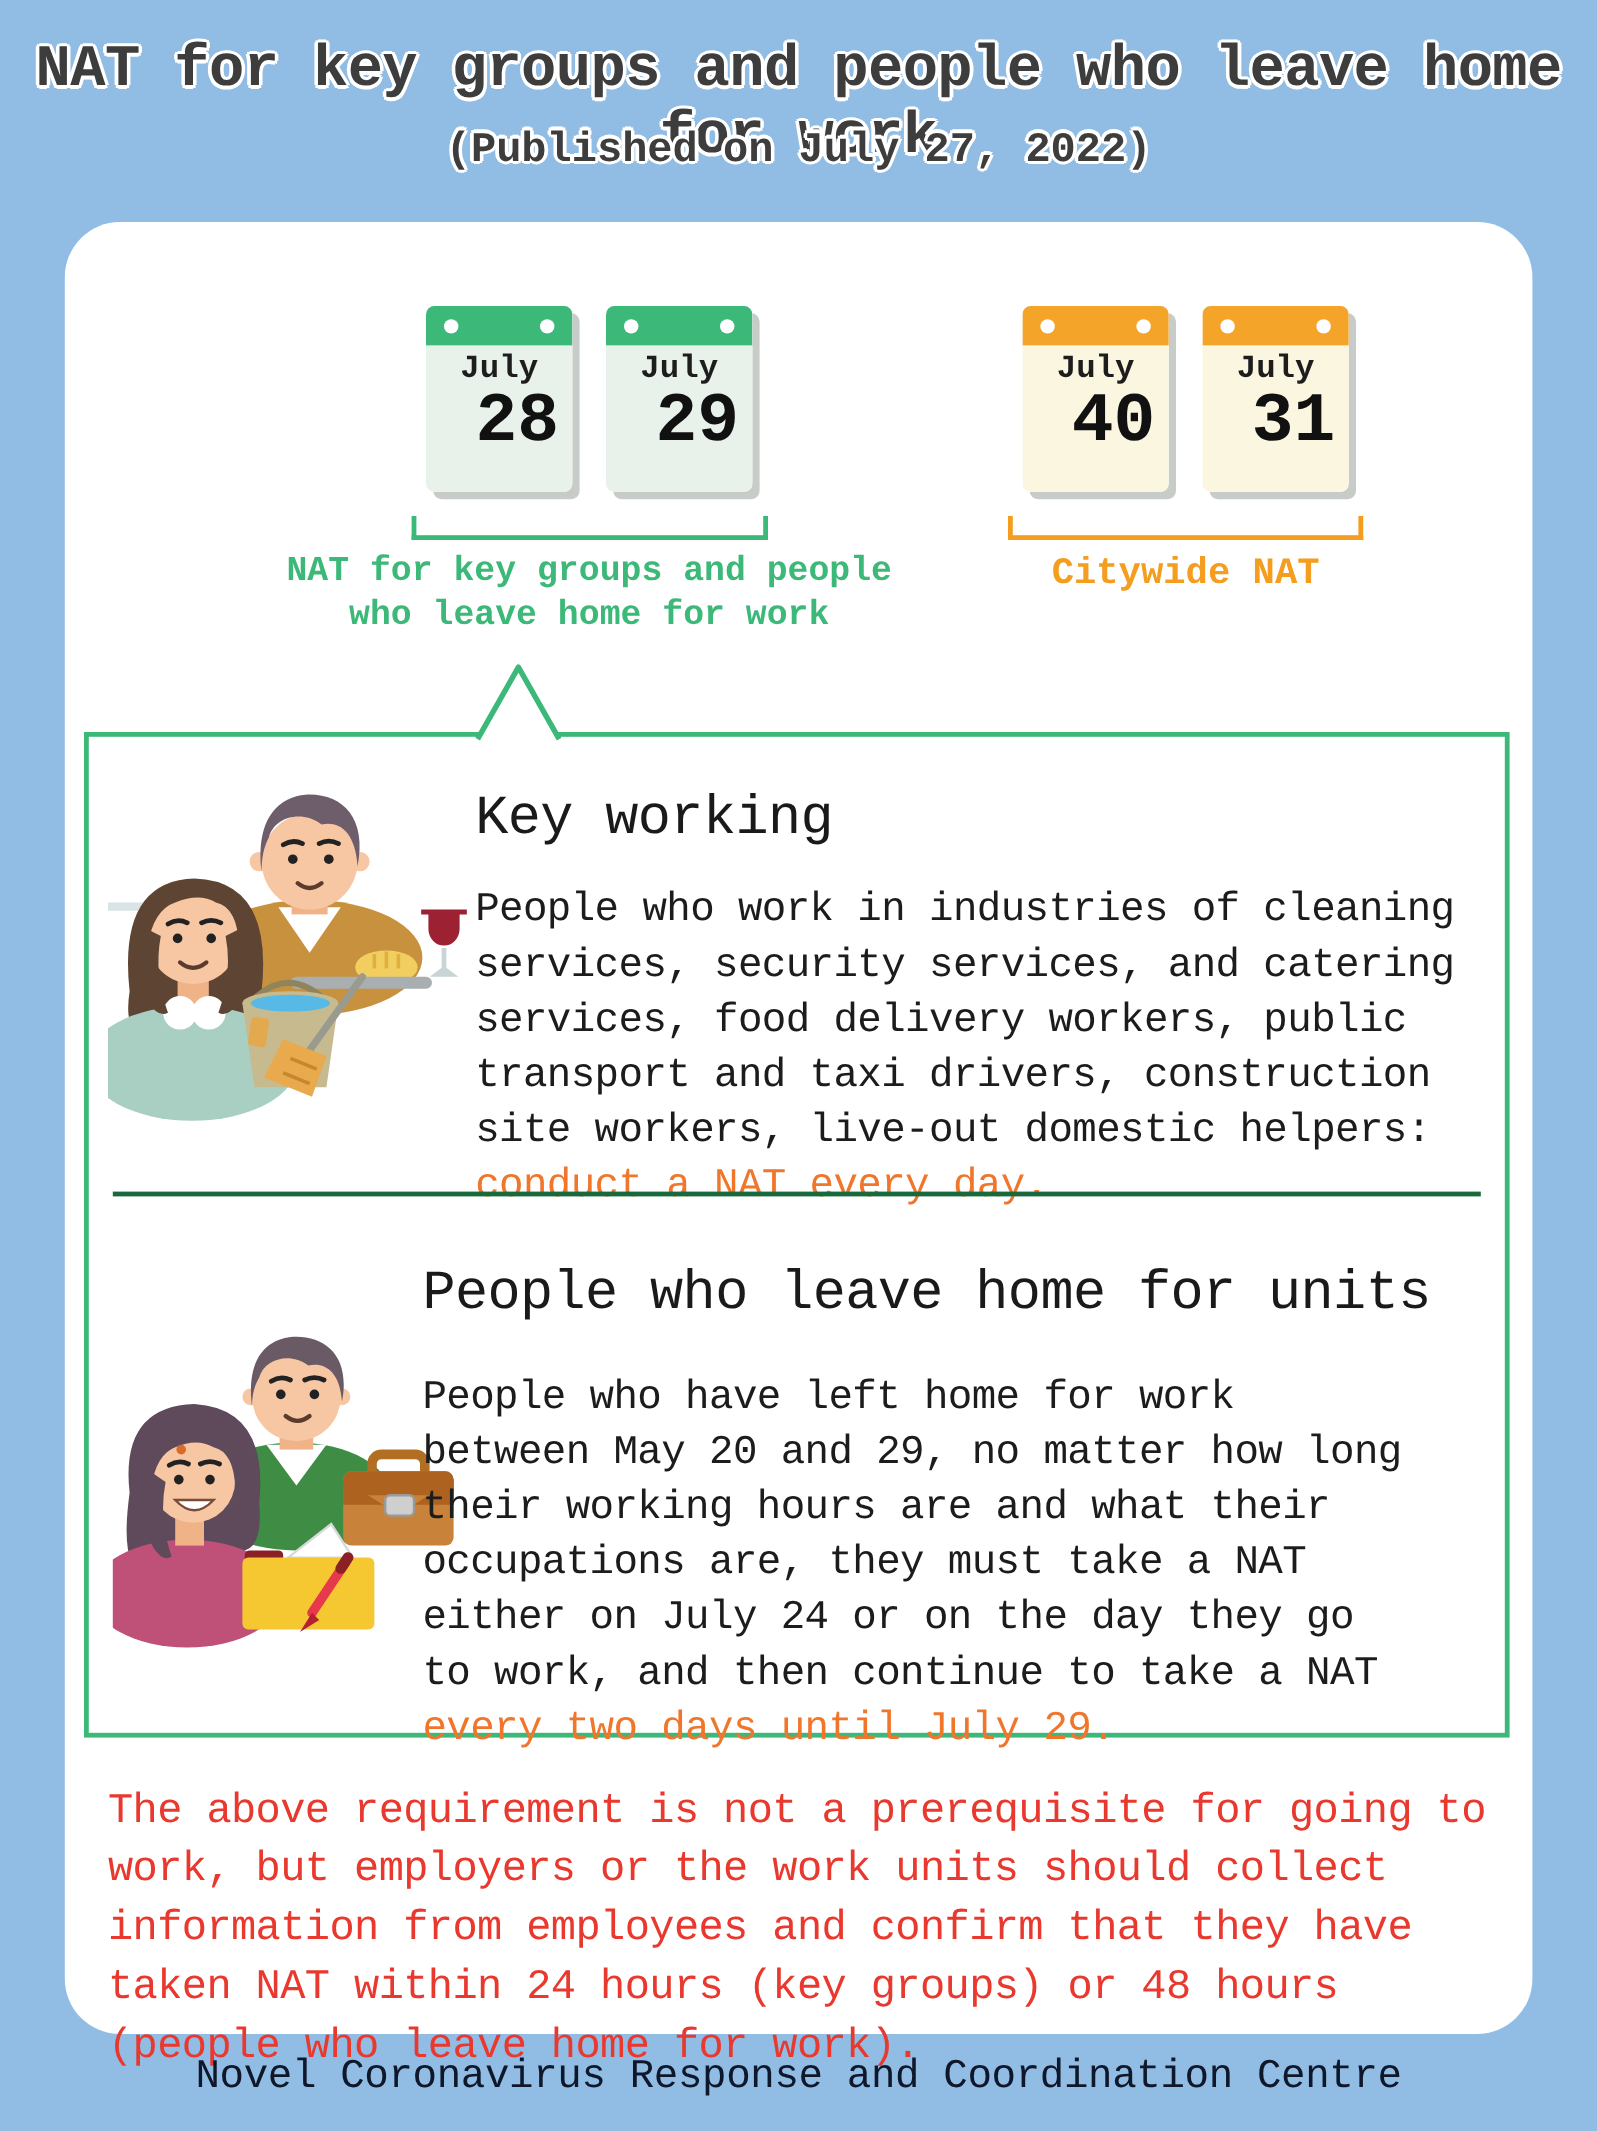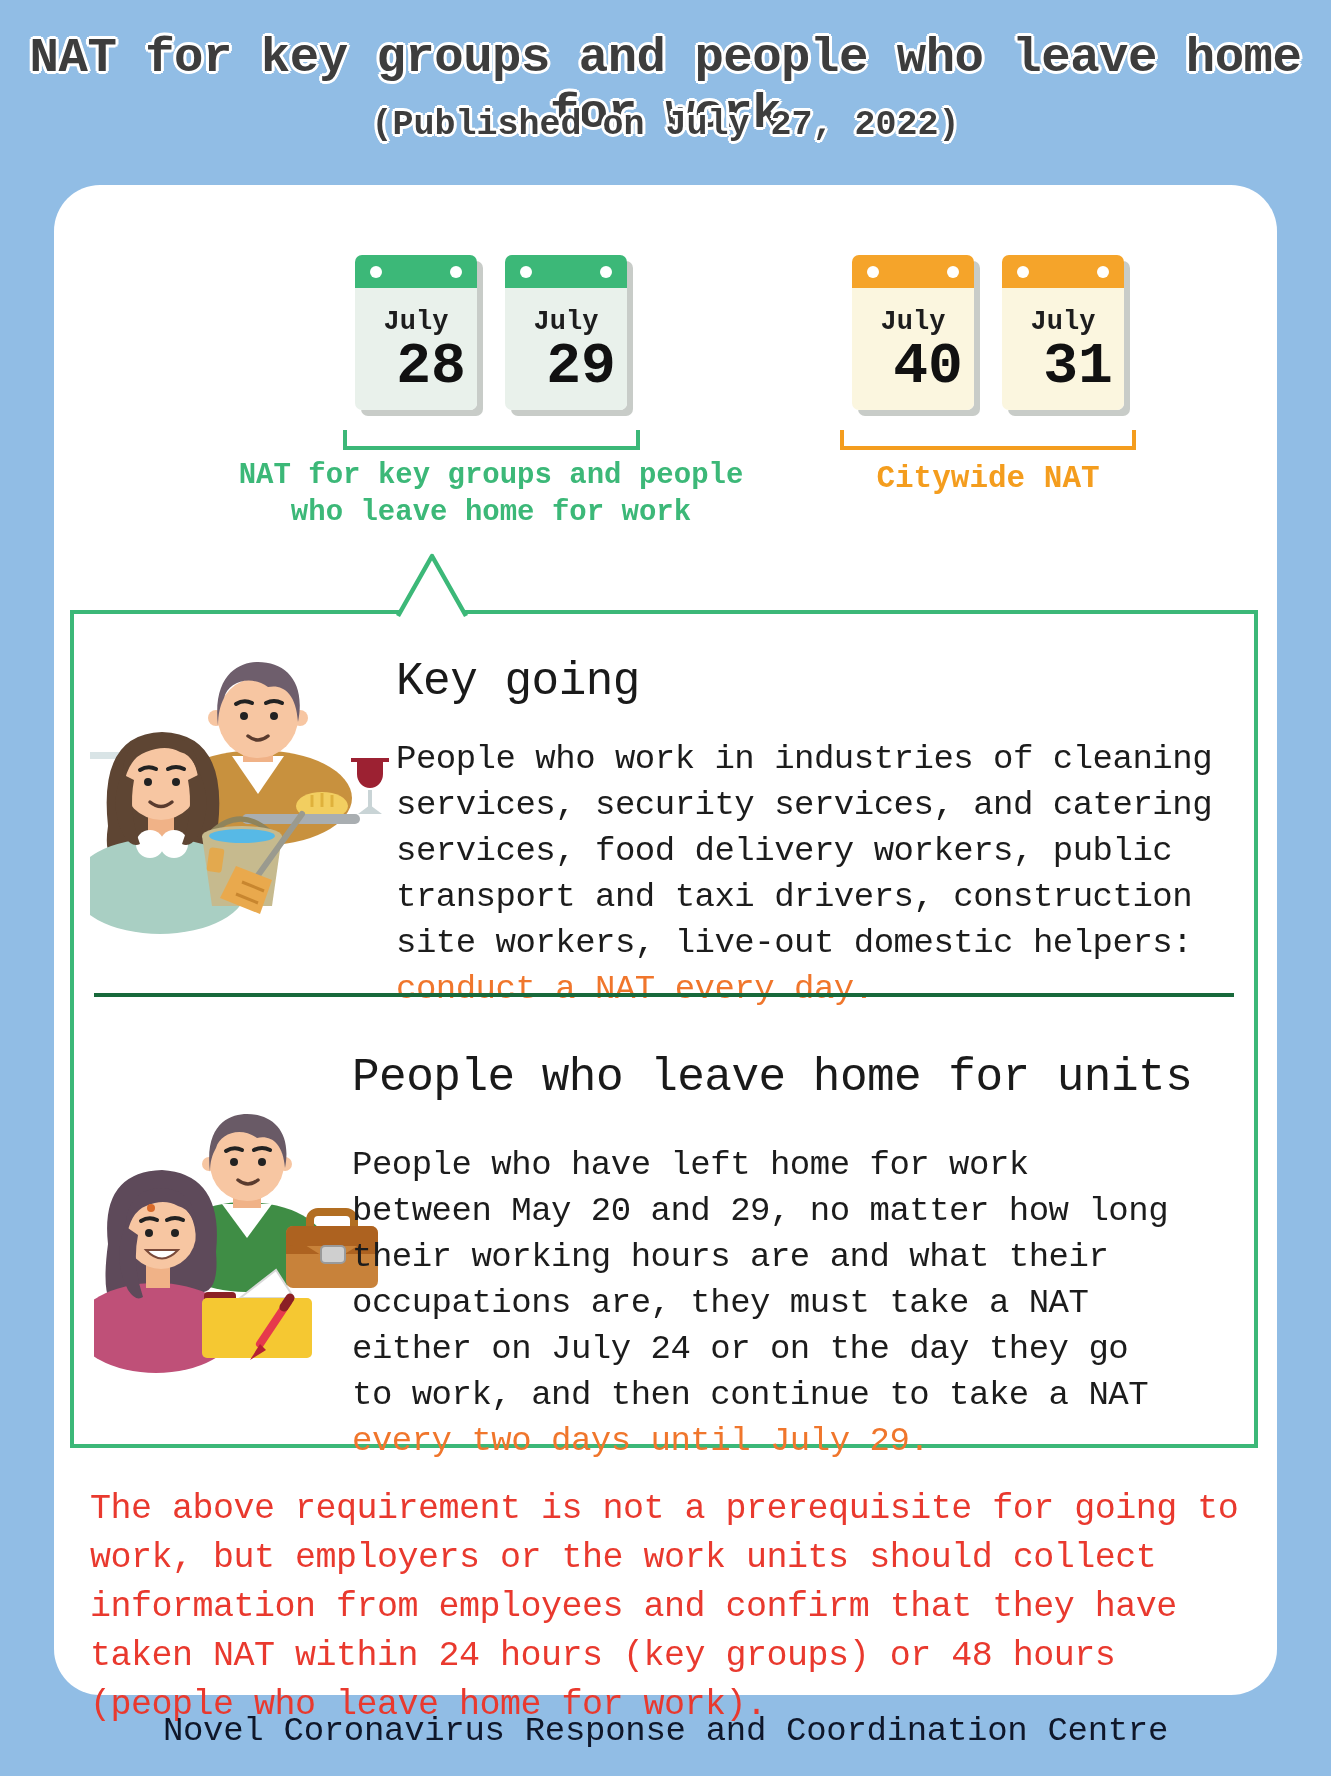--- a/index.html
+++ b/index.html
@@ -32,21 +32,21 @@
     position:absolute;width:122px;height:155px;border-radius:7px;
     box-shadow:6px 6px 0 #C8CCC8;text-align:center;overflow:hidden;
   }
   .cal .cal-header{height:33px;display:flex;justify-content:space-between;align-items:center;padding:0 15px;}
   .cal .dot{width:12px;height:12px;border-radius:50%;background:#fff;}
   .cal.green .cal-header{background:var(--c-green,#3CB878);}
   .cal.orange .cal-header{background:var(--c-orange,#F5A42A);}
   .cal.green .cal-body{background:var(--c-cal_green_body,#E9F1EB);}
   .cal.orange .cal-body{background:var(--c-cal_cream_body,#FBF6DF);}
   .cal .cal-body{height:122px;}
-  .cal .cal-month{font-size:27px;font-weight:bold;color:#1d1d1d;padding-top:19px;}
+  .cal .cal-month{font-size:27px;font-weight:bold;color:#1d1d1d;padding-top:5px;}
   .cal .cal-day{font-size:58px;font-weight:bold;color:#111;line-height:1.05;margin-left:30px;}
   .bracket{position:absolute;height:16px;border:4px solid;border-top:none;}
   .bracket.green{border-color:var(--c-green,#3CB878);}
   .bracket.orange{border-color:var(--c-orange_text,#F49D1E);}
   .cal-label{position:absolute;text-align:center;font-weight:bold;}
   .cal-label.green{color:var(--c-green,#3CB878);font-size:29px;line-height:37px;}
   .cal-label.orange{color:var(--c-orange_text,#F49D1E);font-size:31px;}
   
   .green-box{
     position:absolute;left:16px;top:425px;width:1188px;height:838px;
@@ -187,21 +187,21 @@
           <ellipse cx="152" cy="180" rx="33" ry="7" fill="#57B9E6"></ellipse>
           <rect x="118" y="192" width="15" height="24" rx="3" fill="#E3A94E" transform="rotate(8 125 204)"></rect>
         </g>
         <g>
           <line x1="212" y1="158" x2="166" y2="222" stroke="#9A9A8F" stroke-width="6" stroke-linecap="round"></line>
           <path d="M146,210 l36,14 -12,34 -40,-16 Z" fill="#E9A94D"></path>
           <path d="M152,226 l22,9 M146,238 l22,9" stroke="#C8862F" stroke-width="3"></path>
         </g>
       </svg>
 
-      <div class="section-heading" style="left:322px;top:42px">Key going</div>
+      <div class="section-heading" style="left:322px;top:42px">Key working</div>
       <div class="section-para" style="left:322px;top:122px;width:870px"><span>People who work in industries of cleaning services, security services, and catering services, food delivery workers, public transport and taxi drivers, construction site workers, live-out domestic helpers: </span><span class="hl">conduct a NAT every day.</span></div>
 
       <div class="divider"></div>
 
       <svg class="illus" style="left:20px;top:498px" width="290" height="290" viewBox="0 0 290 290">
 
         <g>
           <ellipse cx="152" cy="135" rx="80" ry="45" fill="#3F8D45"></ellipse>
           <polygon points="128,92 178,92 153,126" fill="#ffffff"></polygon>
           <rect x="139" y="72" width="28" height="24" fill="#F0B287"></rect>

